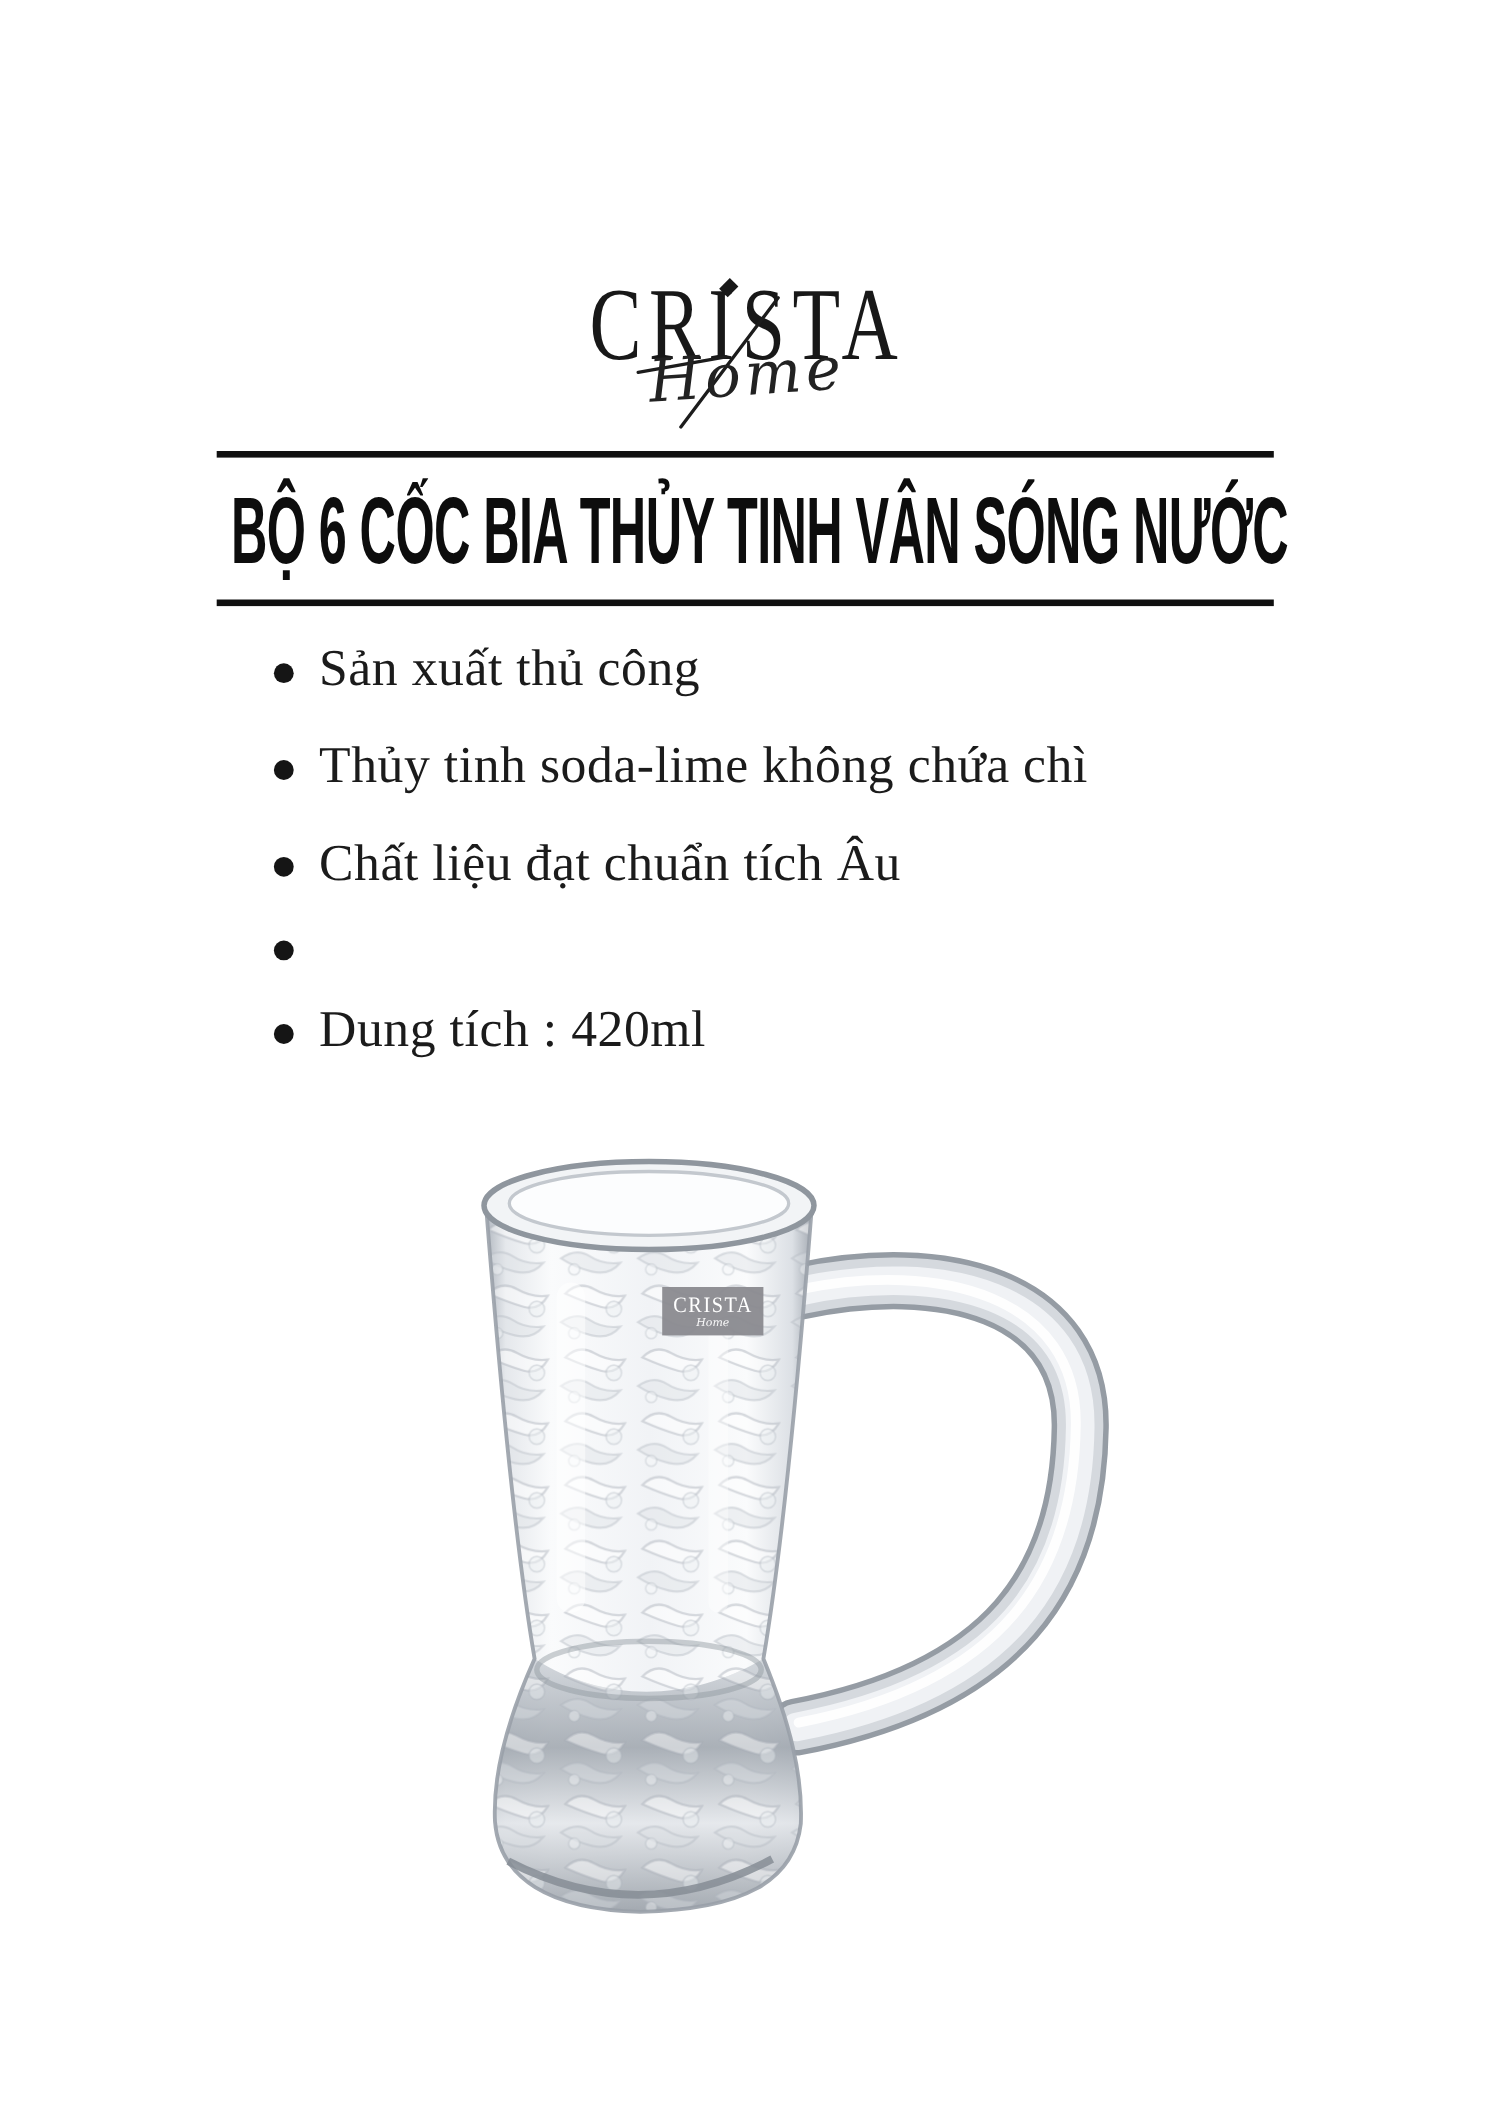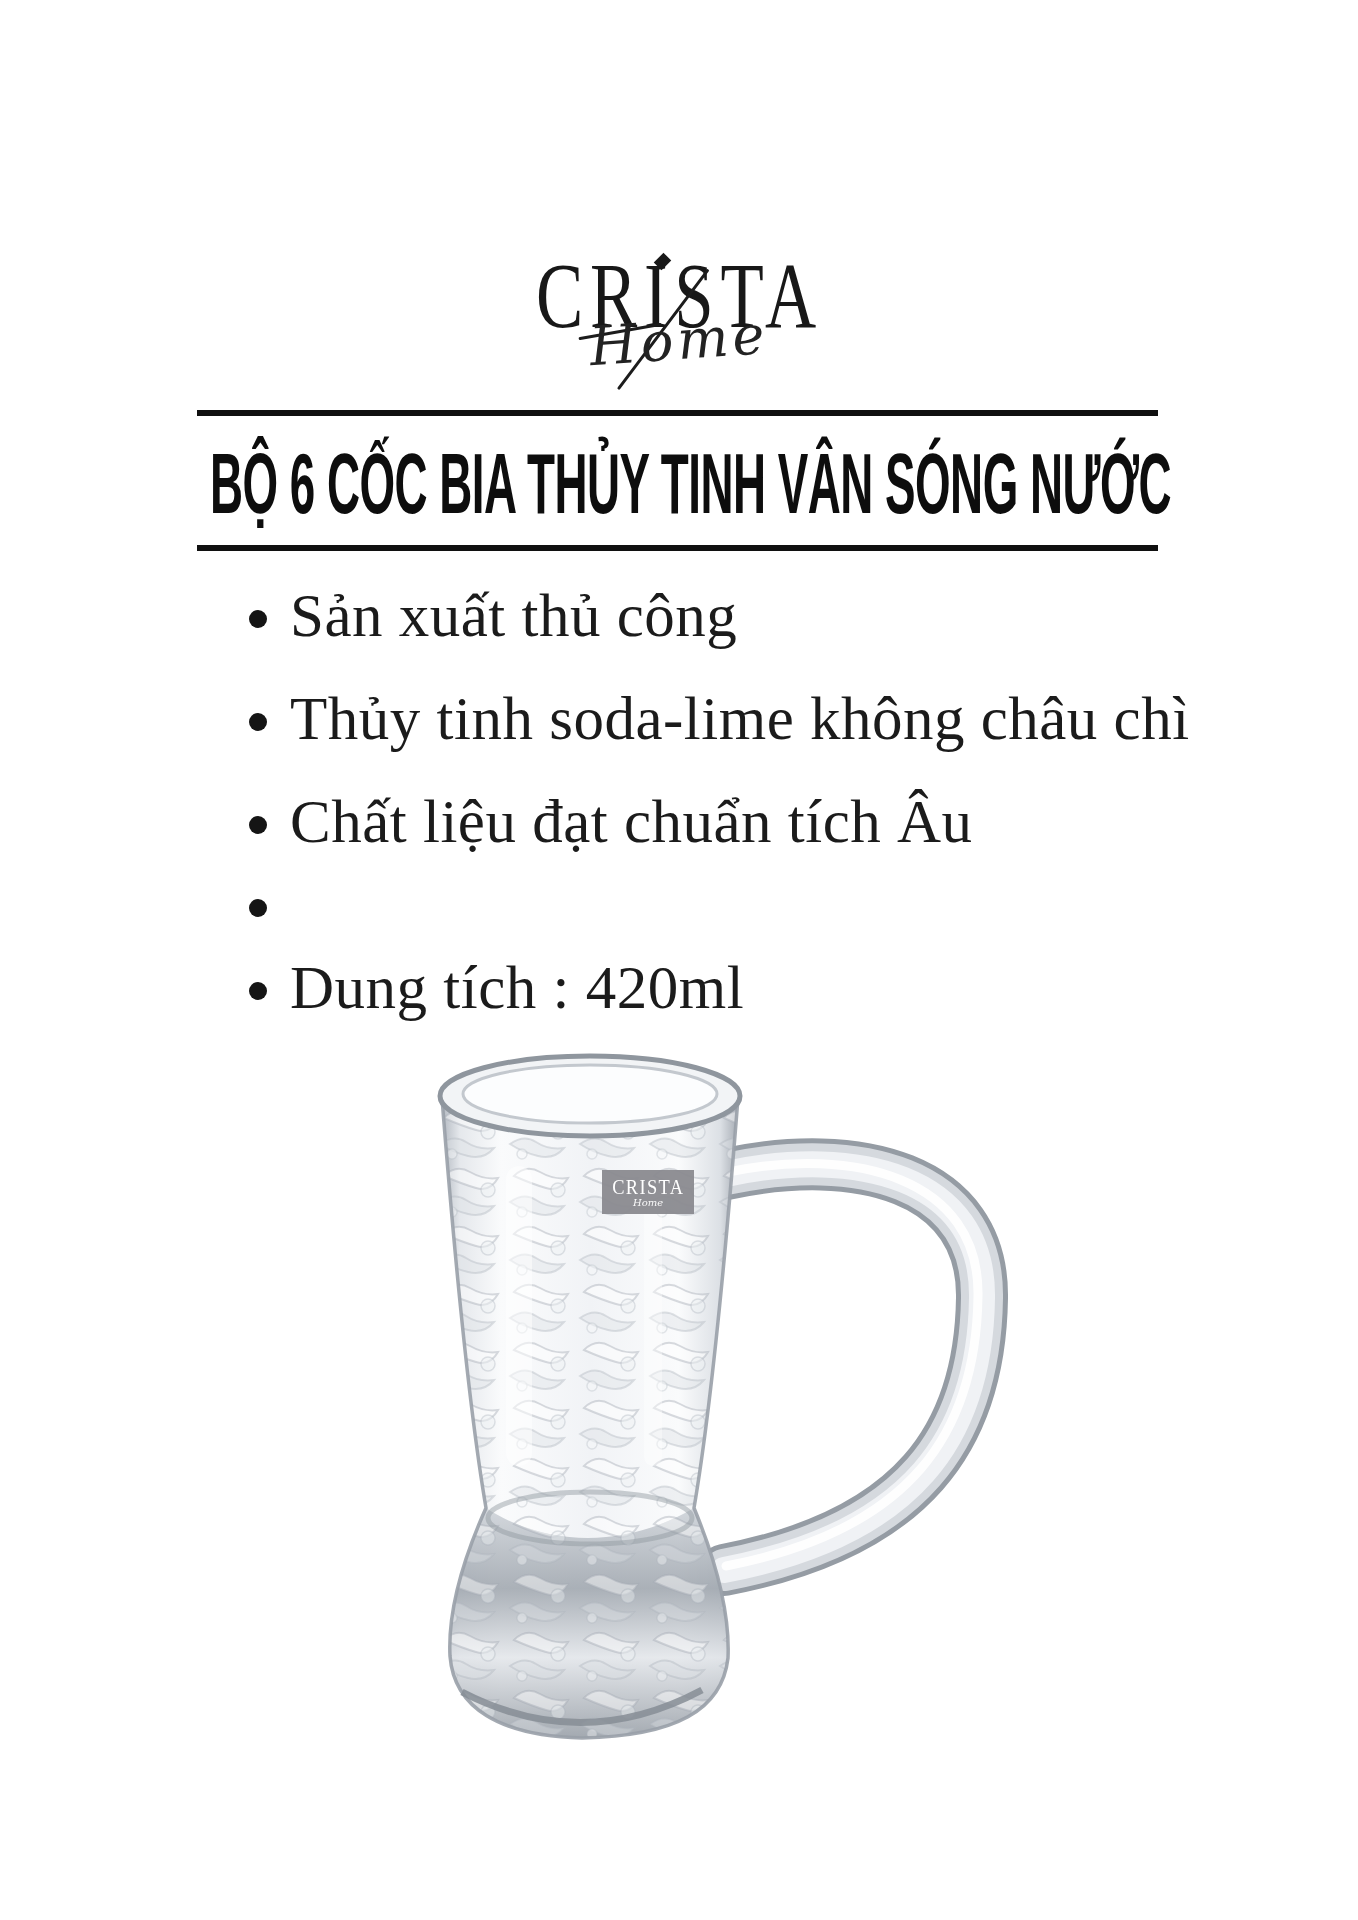--- a/index.html
+++ b/index.html
@@ -33,21 +33,21 @@
   .title-wrap{position:absolute;left:210px;top:424px;width:961px;height:118px;
     display:flex;align-items:center;justify-content:center;}
   .title{
     font-family:"Liberation Sans",sans-serif;font-weight:700;font-size:86px;line-height:1.1;
     color:#0d0d0d;white-space:nowrap;transform-origin:50% 50%;letter-spacing:-1px;
   }
   
   .features{position:absolute;left:249px;top:584px;margin:0;padding:0;list-style:none;}
   .features li{
     display:flex;align-items:baseline;margin:0 0 39px 0;
-    font-size:61px;line-height:1.05;color:#1b1b1b;letter-spacing:.5px;
+    font-size:47px;line-height:1.05;color:#1b1b1b;letter-spacing:.5px;
   }
   .features .dot{
     flex:0 0 auto;width:18px;height:18px;border-radius:50%;background:#151515;
     margin-right:23px;align-self:center;margin-top:6px;
   }
   
   .product{position:absolute;left:436px;top:1046px;width:575px;height:705px;}
   .product svg{display:block;}
   .watermark{
     position:absolute;left:166px;top:124px;width:92px;height:44px;background:rgba(138,138,143,.95);
@@ -73,21 +73,21 @@
 </div>
 <div class="rule bottom"></div>
 
 <ul class="features">
   <li>
       <span class="dot"></span>
       <span>Sản xuất thủ công</span>
     </li>
   <li>
       <span class="dot"></span>
-      <span>Thủy tinh soda-lime không châu chì</span>
+      <span>Thủy tinh soda-lime không chứa chì</span>
     </li>
   <li>
       <span class="dot"></span>
       <span>Chất liệu đạt chuẩn tích Âu</span>
     </li>
   <li>
       <span class="dot"></span>
     </li>
   <li>
       <span class="dot"></span>

